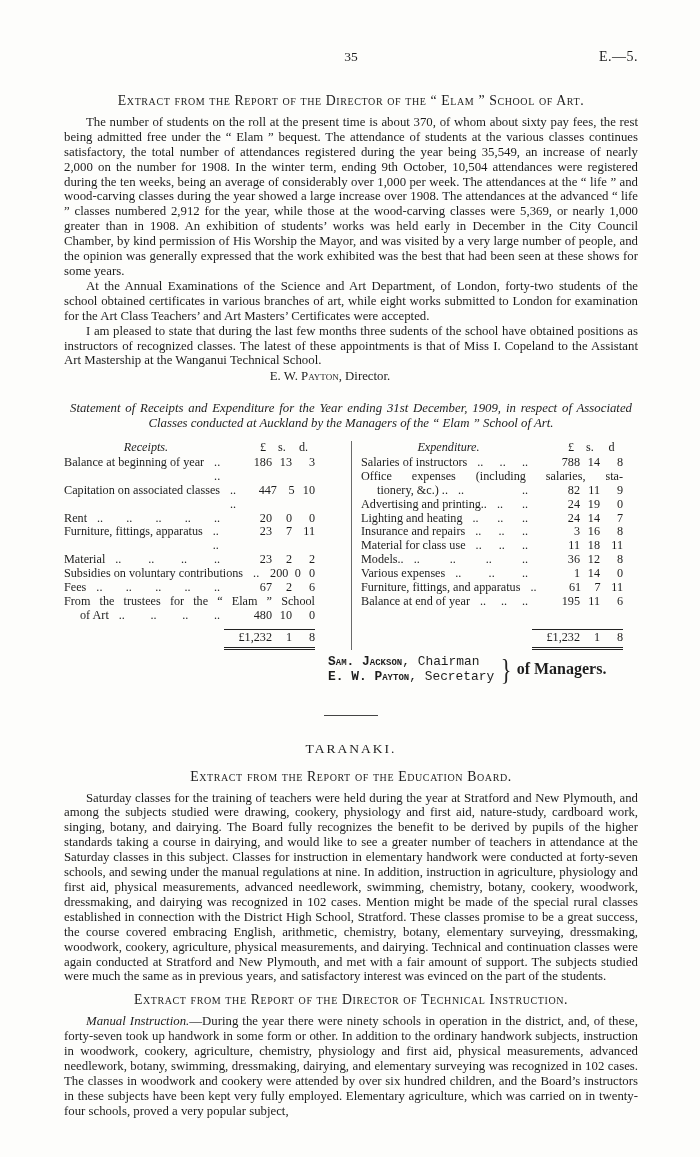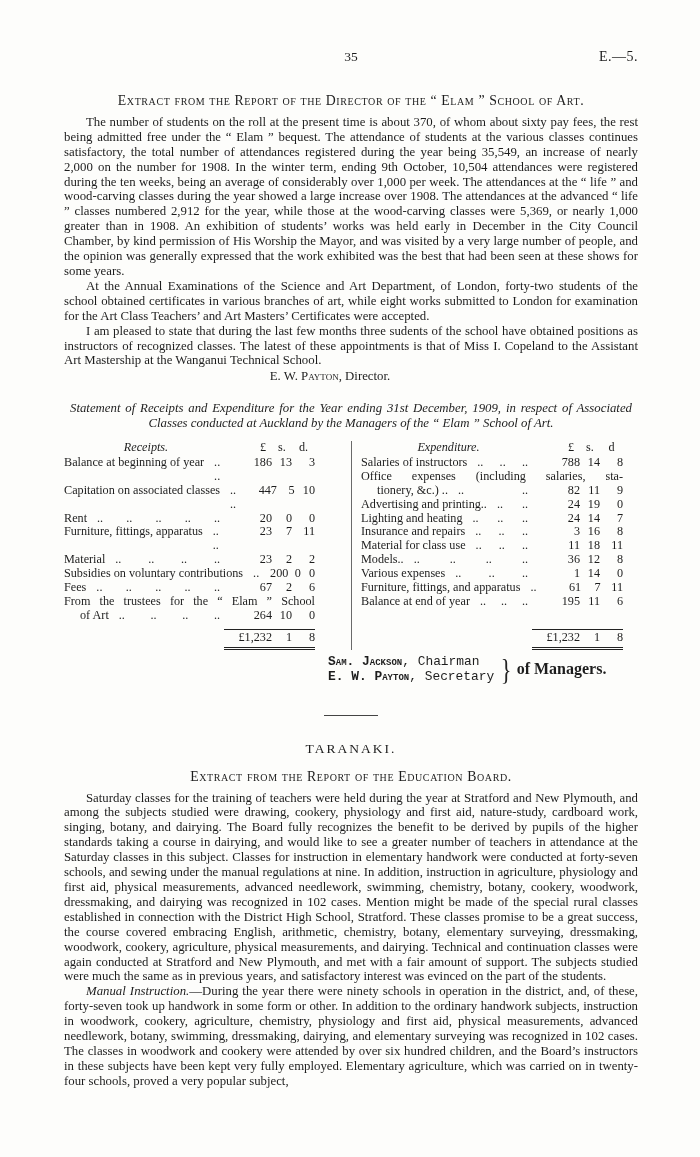--- a/index.html
+++ b/index.html
@@ -158,21 +158,21 @@
             <span class="t-amt amt-l">67</span>
             <span class="t-amt amt-s">2</span>
             <span class="t-amt amt-d">6</span>
           </div>
           <div class="t-row">
             <span class="t-label spread">From the trustees for the “ Elam ” School</span>
           </div>
           <div class="t-row">
             <span class="t-label indent">of Art</span>
             <span class="t-leader">.. .. .. ..</span>
-            <span class="t-amt amt-l">264</span>
+            <span class="t-amt amt-l">480</span>
             <span class="t-amt amt-s">10</span>
             <span class="t-amt amt-d">0</span>
           </div>
         </div>
       <div class="t-total">
         <span class="total-box">
           <span class="t-amt amt-l">£1,232</span>
           <span class="t-amt amt-s">1</span>
           <span class="t-amt amt-d">8</span>
         </span>
@@ -281,15 +281,16 @@
     <div class="m-label">of Managers.</div>
   </div>
 
   <hr class="section-rule">
 
   <h2 class="district-title">TARANAKI.</h2>
 
   <h3 class="sc-heading h-board">Extract from the Report of the Education Board.</h3>
   <p class="body-par">Saturday classes for the training of teachers were held during the year at Stratford and New Plymouth, and among the subjects studied were drawing, cookery, physiology and first aid, nature-study, cardboard work, singing, botany, and dairying.  The Board fully recognizes the benefit to be derived by pupils of the higher standards taking a course in dairying, and would like to see a greater number of teachers in attendance at the Saturday classes in this subject.  Classes for instruction in elementary handwork were conducted at forty-seven schools, and sewing under the manual regulations at nine. In addition, instruction in agriculture, physiology and first aid, physical measurements, advanced needlework, swimming, chemistry, botany, cookery, woodwork, dressmaking, and dairying was recognized in 102 cases.  Mention might be made of the special rural classes established in connection with the District High School, Stratford.  These classes promise to be a great success, the course covered embracing English, arithmetic, chemistry, botany, elementary surveying, dressmaking, woodwork, cookery, agriculture, physical measurements, and dairying.  Technical and continuation classes were again conducted at Stratford and New Plymouth, and met with a fair amount of support.  The subjects studied were much the same as in previous years, and satisfactory interest was evinced on the part of the students.</p>
 
+  <h3 class="sc-heading h-tech">Extract from the Report of the Director of Technical Instruction.</h3>
   <p class="body-par"><span class="lead-italic">Manual Instruction.</span><span>—During the year there were ninety schools in operation in the district, and, of these, forty-seven took up handwork in some form or other.  In addition to the ordinary handwork subjects, instruction in woodwork, cookery, agriculture, chemistry, physiology and first aid, physical measurements, advanced needlework, botany, swimming, dressmaking, dairying, and elementary surveying was recognized in 102 cases.  The classes in woodwork and cookery were attended by over six hundred children, and the Board’s instructors in these subjects have been kept very fully employed. Elementary agriculture, which was carried on in twenty-four schools, proved a very popular subject,</span></p>
 
 </div>
 
 </body></html>

